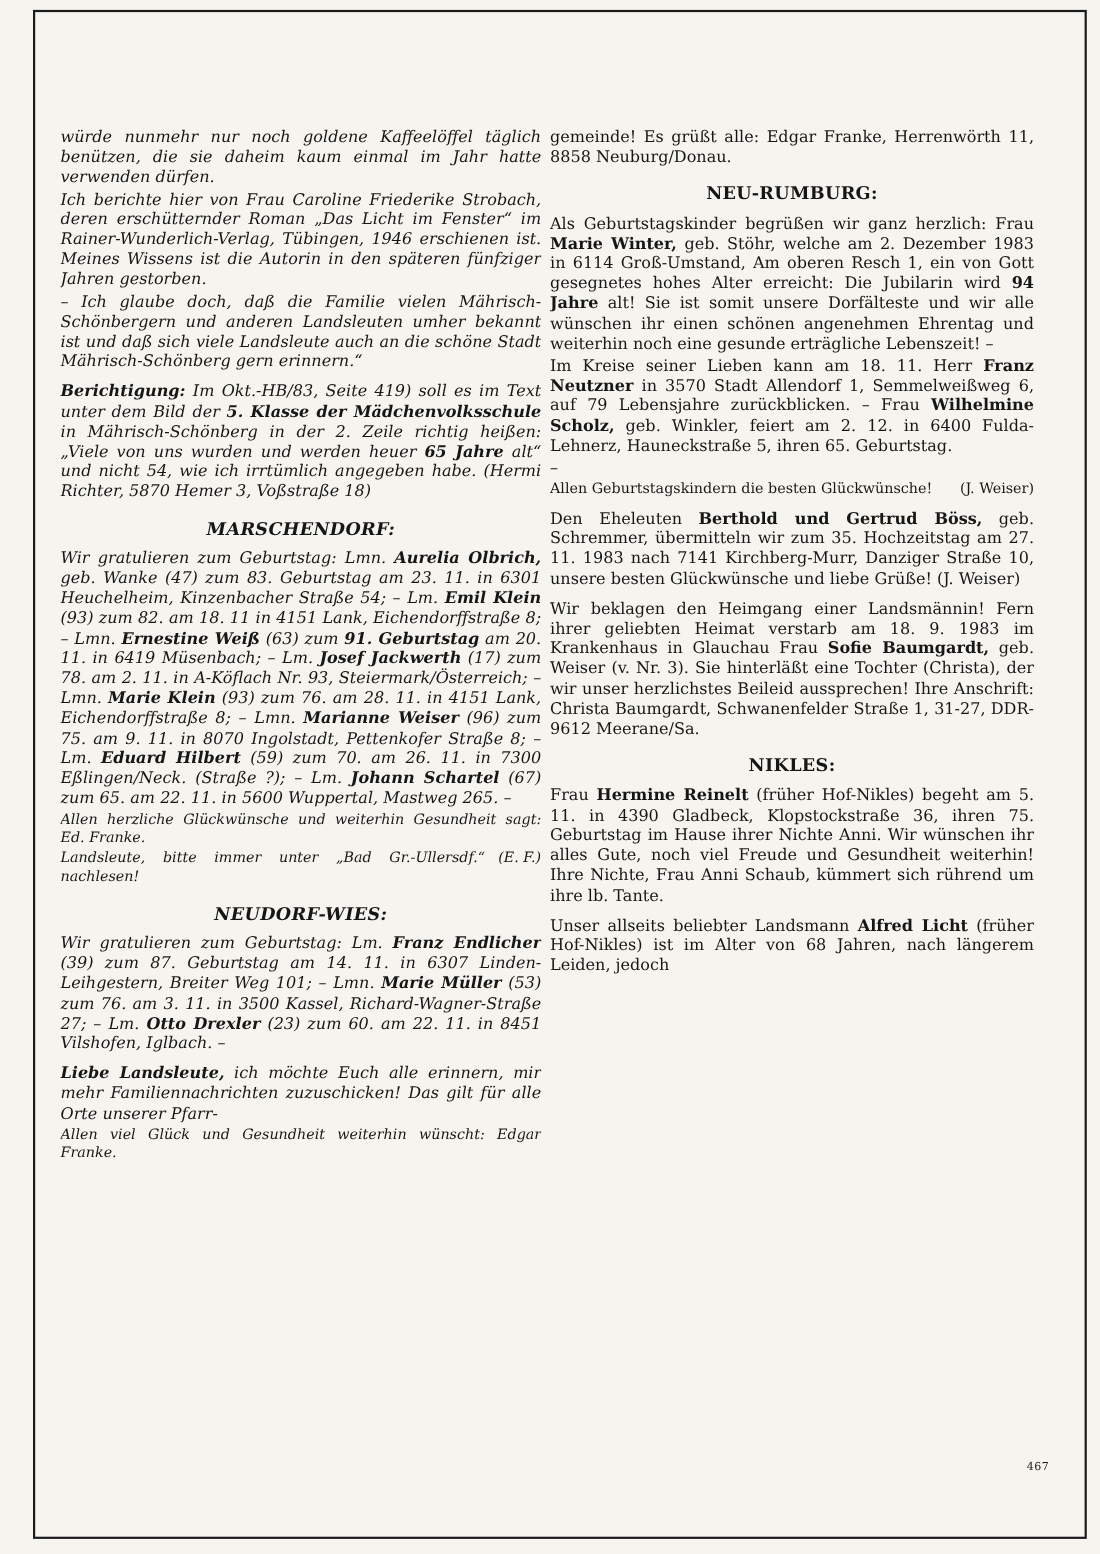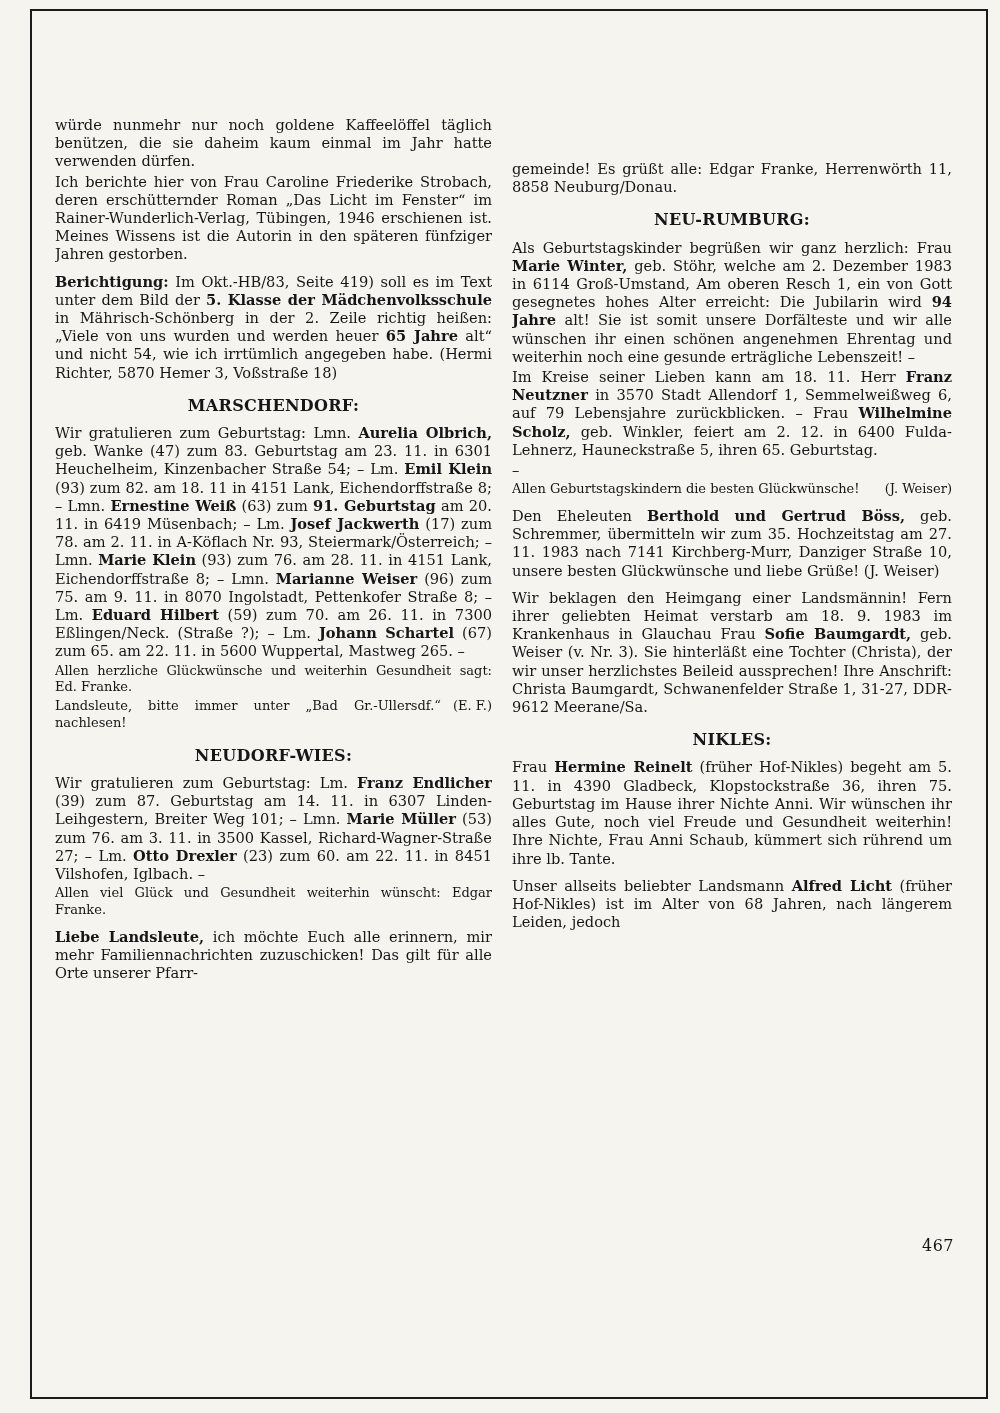--- a/index.html
+++ b/index.html
@@ -22,64 +22,65 @@
     border: 2px solid #1b1b1b;
     pointer-events: none;
   }
   .col {
     position: absolute;
     top: 116px;
     font-size: 14.6px;
     line-height: 18.2px;
     text-align: justify;
   }
-  .col-left  { left: 55px;  width: 437px; }
-  .col-right { left: 512px; width: 440px; margin-top: 44px; }
+  .col-left  { left: 55px;  width: 437px; font-style: italic; }
+  .col-right { left: 500px; width: 440px; }
   .block { overflow: hidden; }
   .block.paragraph { margin: 0 0 2px 0; }
   .block.gap { margin-top: 9px; }
   .block.heading {
     font-weight: bold;
     font-size: 16px;
     letter-spacing: 0.3px;
     text-align: center;
     margin: 15px 0 9px 0;
   }
   .block.small {
     font-size: 13px;
     line-height: 16.8px;
     margin: 1px 0 2px 0;
   }
   b { font-weight: bold; }
   .right-note { float: right; padding-left: 12px; }
   .page-number {
     position: absolute;
-    top: 1236px;
+    top: 1328px;
     right: 46px;
-    font-size: 16px;
+    font-size: 10px;
     letter-spacing: 0.5px;
   }
 </style>
 </head>
 <body>
 
 <div class="page-frame"></div>
 
 <div class="col col-left">
     <div class="block paragraph"><span>würde nunmehr nur noch goldene Kaffeelöffel täglich benützen, die sie daheim kaum einmal im Jahr hatte verwenden dürfen.</span></div>
     <div class="block paragraph"><span>Ich berichte hier von Frau Caroline Friederike Strobach, deren erschütternder Roman „Das Licht im Fenster“ im Rainer-Wunderlich-Verlag, Tübingen, 1946 erschienen ist. Meines Wissens ist die Autorin in den späteren fünfziger Jahren gestorben.</span></div>
+    <div class="block paragraph"><span>– Ich glaube doch, daß die Familie vielen Mährisch-Schönbergern und anderen Landsleuten umher bekannt ist und daß sich viele Landsleute auch an die schöne Stadt Mährisch-Schönberg gern erinnern.“</span></div>
     <div class="block paragraph gap"><b>Berichtigung:</b><span> Im Okt.-HB/83, Seite 419) soll es im Text unter dem Bild der </span><b>5. Klasse der Mädchenvolksschule</b><span> in Mährisch-Schönberg in der 2. Zeile richtig heißen: „Viele von uns wurden und werden heuer </span><b>65 Jahre</b><span> alt“ und nicht 54, wie ich irrtümlich angegeben habe. (Hermi Richter, 5870 Hemer 3, Voßstraße 18)</span></div>
     <div class="block heading"><b>MARSCHENDORF:</b></div>
     <div class="block paragraph"><span>Wir gratulieren zum Geburtstag: Lmn. </span><b>Aurelia Olbrich,</b><span> geb. Wanke (47) zum 83. Geburtstag am 23. 11. in 6301 Heuchelheim, Kinzenbacher Straße 54; – Lm. </span><b>Emil Klein</b><span> (93) zum 82. am 18. 11 in 4151 Lank, Eichendorffstraße 8; – Lmn. </span><b>Ernestine Weiß</b><span> (63) zum </span><b>91. Geburtstag</b><span> am 20. 11. in 6419 Müsenbach; – Lm. </span><b>Josef Jackwerth</b><span> (17) zum 78. am 2. 11. in A-Köflach Nr. 93, Steiermark/Österreich; – Lmn. </span><b>Marie Klein</b><span> (93) zum 76. am 28. 11. in 4151 Lank, Eichendorffstraße 8; – Lmn. </span><b>Marianne Weiser</b><span> (96) zum 75. am 9. 11. in 8070 Ingolstadt, Pettenkofer Straße 8; – Lm. </span><b>Eduard Hilbert</b><span> (59) zum 70. am 26. 11. in 7300 Eßlingen/Neck. (Straße ?); – Lm. </span><b>Johann Schartel</b><span> (67) zum 65. am 22. 11. in 5600 Wuppertal, Mastweg 265. –</span></div>
     <div class="block small"><span>Allen herzliche Glückwünsche und weiterhin Gesundheit sagt: Ed. Franke.</span></div>
     <div class="block small"><span class="right-note">(E. F.)</span><span>Landsleute, bitte immer unter „Bad Gr.-Ullersdf.“ nachlesen!</span></div>
     <div class="block heading"><b>NEUDORF-WIES:</b></div>
     <div class="block paragraph"><span>Wir gratulieren zum Geburtstag: Lm. </span><b>Franz Endlicher</b><span> (39) zum 87. Geburtstag am 14. 11. in 6307 Linden-Leihgestern, Breiter Weg 101; – Lmn. </span><b>Marie Müller</b><span> (53) zum 76. am 3. 11. in 3500 Kassel, Richard-Wagner-Straße 27; – Lm. </span><b>Otto Drexler</b><span> (23) zum 60. am 22. 11. in 8451 Vilshofen, Iglbach. –</span></div>
+    <div class="block paragraph gap"><b>Liebe Landsleute,</b><span> ich möchte Euch alle erinnern, mir mehr Familiennachrichten zuzuschicken! Das gilt für alle Orte unserer Pfarr-</span></div>
     <div class="block small"><span>Allen viel Glück und Gesundheit weiterhin wünscht: Edgar Franke.</span></div>
-    <div class="block paragraph gap"><b>Liebe Landsleute,</b><span> ich möchte Euch alle erinnern, mir mehr Familiennachrichten zuzuschicken! Das gilt für alle Orte unserer Pfarr-</span></div>
   </div>
 <div class="col col-right">
     <div class="block paragraph"><span>gemeinde! Es grüßt alle: Edgar Franke, Herrenwörth 11, 8858 Neuburg/Donau.</span></div>
     <div class="block heading"><b>NEU-RUMBURG:</b></div>
     <div class="block paragraph"><span>Als Geburtstagskinder begrüßen wir ganz herzlich: Frau </span><b>Marie Winter,</b><span> geb. Stöhr, welche am 2. Dezember 1983 in 6114 Groß-Umstand, Am oberen Resch 1, ein von Gott gesegnetes hohes Alter erreicht: Die Jubilarin wird </span><b>94 Jahre</b><span> alt! Sie ist somit unsere Dorfälteste und wir alle wünschen ihr einen schönen angenehmen Ehrentag und weiterhin noch eine gesunde erträgliche Lebenszeit! –</span></div>
     <div class="block paragraph"><span>Im Kreise seiner Lieben kann am 18. 11. Herr </span><b>Franz Neutzner</b><span> in 3570 Stadt Allendorf 1, Semmelweißweg 6, auf 79 Lebensjahre zurückblicken. – Frau </span><b>Wilhelmine Scholz,</b><span> geb. Winkler, feiert am 2. 12. in 6400 Fulda-Lehnerz, Hauneckstraße 5, ihren 65. Geburtstag.</span></div>
     <div class="block paragraph"><span>–</span></div>
     <div class="block small"><span class="right-note">(J. Weiser)</span><span>Allen Geburtstagskindern die besten Glückwünsche!</span></div>
     <div class="block paragraph gap"><span>Den Eheleuten </span><b>Berthold und Gertrud Böss,</b><span> geb. Schremmer, übermitteln wir zum 35. Hochzeitstag am 27. 11. 1983 nach 7141 Kirchberg-Murr, Danziger Straße 10, unsere besten Glückwünsche und liebe Grüße! (J. Weiser)</span></div>
     <div class="block paragraph gap"><span>Wir beklagen den Heimgang einer Landsmännin! Fern ihrer geliebten Heimat verstarb am 18. 9. 1983 im Krankenhaus in Glauchau Frau </span><b>Sofie Baumgardt,</b><span> geb. Weiser (v. Nr. 3). Sie hinterläßt eine Tochter (Christa), der wir unser herzlichstes Beileid aussprechen! Ihre Anschrift: Christa Baumgardt, Schwanenfelder Straße 1, 31-27, DDR-9612 Meerane/Sa.</span></div>

